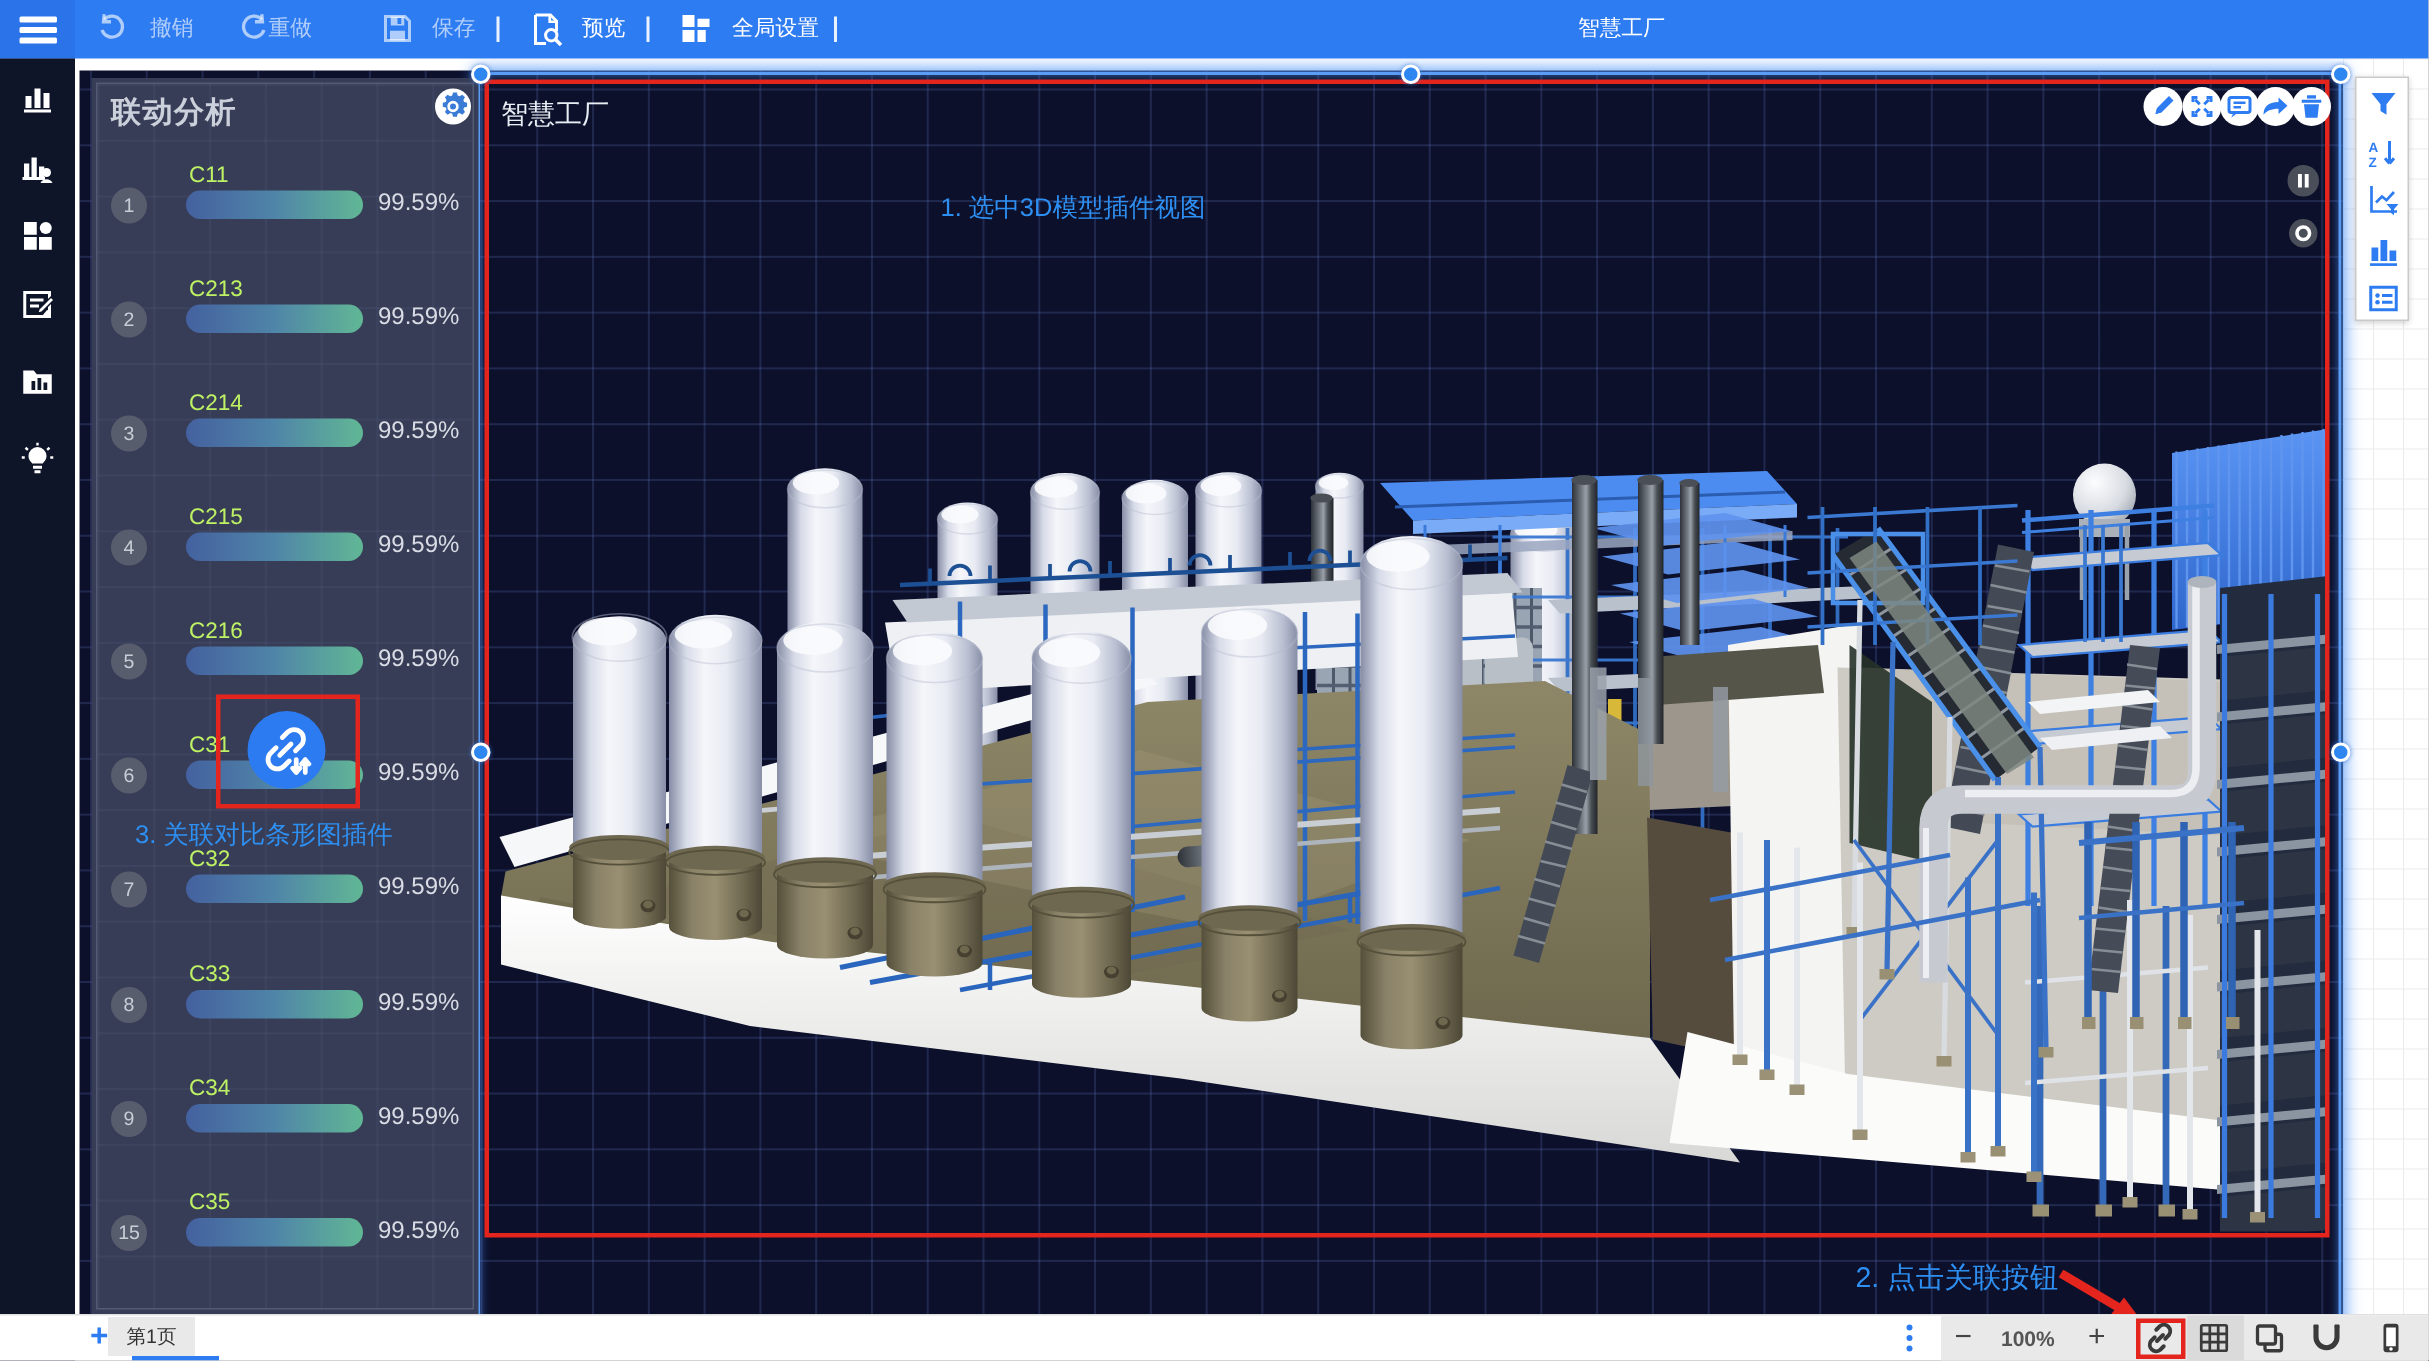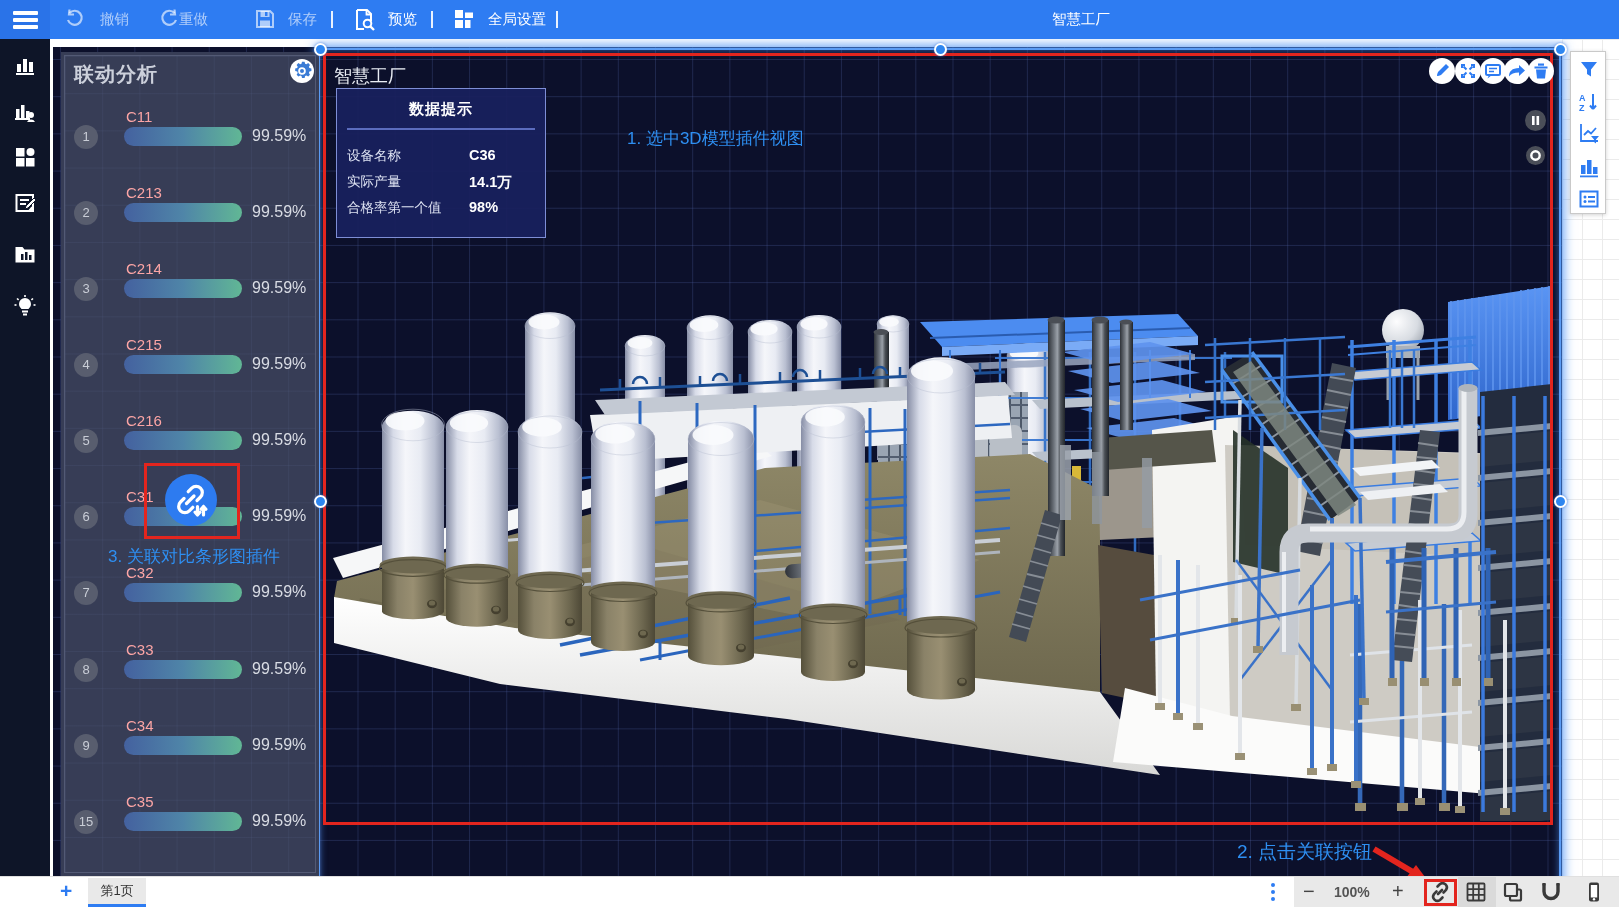--- a/index.html
+++ b/index.html
@@ -31,21 +31,21 @@
 
 
 #panel { position:absolute; left:11px; top:13px; width:258px; height:824px; background:#373d56; }
 #panel .inb { position:absolute; left:3px; top:3px; right:3px; bottom:3px; border:1px solid #535a75;
   background-image:linear-gradient(rgba(120,136,190,.09) 1px,transparent 1px),linear-gradient(90deg,rgba(120,136,190,.09) 1px,transparent 1px);
   background-size:37.2px 37.2px; }
 #panel h3 { position:absolute; left:13px; top:9px; font-size:20px; font-weight:700; color:#ccd0db; letter-spacing:1px; }
 #gear { position:absolute; left:229px; top:7px; width:24px; height:24px; background:#fff; border-radius:50%; }
 .pitem { position:absolute; left:0; width:258px; height:40px; }
 .pnum { position:absolute; left:13px; top:8px; width:24px; height:24px; border-radius:50%; background:#585d6e; color:#c9cdd6; font-size:13px; text-align:center; line-height:24px; }
-.plab { position:absolute; left:65px; top:-9px; color:#fca5a5; font-size:15px; }
+.plab { position:absolute; left:65px; top:-9px; color:#bef264; font-size:15px; }
 .pbar { position:absolute; left:63px; top:10px; width:118px; height:19px; border-radius:10px; background:linear-gradient(90deg,#44619f,#4f85a8,#61b795); }
 .pval { position:absolute; left:191px; top:10px; color:#d9dce4; font-size:16px; }
 
 
 #linkbtn { position:absolute; left:104px; top:422px; width:52px; height:52px; border-radius:50%; background:#2d7bf0; }
 #redbox1 { position:absolute; left:83px; top:411px; width:96px; height:76px; border:3px solid #e3251e; }
 
 
 #selglow { position:absolute; left:268px; top:9px; width:1243px; height:895px; border:2px solid #5b9cf5; box-shadow:0 0 10px 3px rgba(74,144,245,.85), inset 0 0 6px 1px rgba(74,144,245,.5); }
 #redbox2 { position:absolute; left:273px; top:14px; width:1230px; height:772px; border:3px solid #e3251e; }
@@ -65,21 +65,21 @@
 
 .act { position:absolute; top:19px; width:26px; height:26px; border-radius:50%; background:#fff; }
 .gbtn { position:absolute; border-radius:50%; background:rgba(80,84,92,.92); }
 
 
 #rpanel { position:absolute; left:1570px; top:51px; width:36px; height:163px; background:#fff; border:1px solid #c9c9c9; box-shadow:0 1px 4px rgba(0,0,0,.18); }
 .rpi { position:absolute; left:7px; width:22px; height:22px; }
 
 
 #botbar { position:absolute; left:0; top:876px; width:1619px; height:31px; background:#fff; border-top:1px solid #e0e0e0; }
-#tab1 { position:absolute; left:88px; top:1px; width:58px; height:26px; background:#e9e9e9; color:#333; font-size:13px; text-align:center; line-height:26px; }
+#tab1 { position:absolute; left:72px; top:1px; width:58px; height:26px; background:#e9e9e9; color:#333; font-size:13px; text-align:center; line-height:26px; }
 #tab1u { position:absolute; left:88px; top:27px; width:58px; height:2.5px; background:#2e7cf2; }
 #plus { position:absolute; left:60px; top:2px; color:#2e7cf2; font-size:21px; font-weight:bold; }
 #bgray { position:absolute; left:1294px; top:0; width:325px; height:31px; background:#e9e9e9; }
 #bgridtile { position:absolute; left:1458px; top:0; width:38px; height:31px; background:#dadada; }
 #redbox3 { position:absolute; left:1424px; top:2px; width:33px; height:27px; border:3px solid #e3251e; }
 .bic { position:absolute; top:3px; width:24px; height:24px; }
 #zoomtxt { position:absolute; left:1334px; top:7px; color:#555; font-size:14px;font-weight:bold; }
 .pm { position:absolute; top:3px; color:#444; font-size:20px; }
 </style>
 </head>
@@ -527,27 +527,20 @@
           <path d="M1233,372 L1251,361 L1356,505 L1338,516 Z" fill="#7e8780" opacity=".85"></path>
           <rect x="1060" y="445" width="11" height="75" fill="#9aa1aa" opacity=".85"></rect>
           <rect x="1092" y="452" width="10" height="72" fill="#8f969f" opacity=".8"></rect>
           <rect x="1142" y="458" width="10" height="70" fill="#959ca5" opacity=".8"></rect>
         </g>
     </svg>
 
     <div id="selglow"></div>
     <div id="redbox2"></div>
     <div id="ctitle">智慧工厂</div>
-    <div id="ctip">
-      <div class="t">数据提示</div>
-      <div class="d"></div>
-      <div class="r" style="top:58px">设备名称<b>C36</b></div>
-      <div class="r" style="top:84px">实际产量<b>14.1万</b></div>
-      <div class="r" style="top:110px">合格率第一个值<b>98%</b></div>
-    </div>
     <div class="ann" style="left:577px; top:88px;">1. 选中3D模型插件视图</div>
 
     <div id="panel">
       <div class="inb"></div>
       <h3>联动分析</h3>
       <div id="gear"><svg width="24" height="24" viewBox="0 0 24 24">
             <path fill="#3a7bd5" fill-rule="evenodd" d="M12 8.2a3.8 3.8 0 1 0 0 7.6 3.8 3.8 0 0 0 0-7.6zm0 5.8a2 2 0 1 1 0-4 2 2 0 0 1 0 4zm7.4-1.4l2-.5v-2.6l-2-.5-.5-1.3 1.1-1.8-1.8-1.8-1.8 1.1-1.3-.5-.5-2h-2.6l-.5 2-1.3.5-1.8-1.1-1.8 1.8 1.1 1.8-.5 1.3-2 .5v2.6l2 .5.5 1.3-1.1 1.8 1.8 1.8 1.8-1.1 1.3.5.5 2h2.6l.5-2 1.3-.5 1.8 1.1 1.8-1.8-1.1-1.8.5-1.3z"></path>
           </svg></div>
       <div class="pitem" style="top:65px">
           <div class="pnum">1</div>
@@ -602,21 +595,21 @@
           <div class="plab">C34</div>
           <div class="pbar"></div>
           <div class="pval">99.59%</div>
         </div>
       <div class="pitem" style="top:750px">
           <div class="pnum">15</div>
           <div class="plab">C35</div>
           <div class="pbar"></div>
           <div class="pval">99.59%</div>
         </div>
-      <div class="ann" style="left:29px; top:493px;margin-left:18px;">3. 关联对比条形图插件</div>
+      <div class="ann" style="left:29px; top:493px;">3. 关联对比条形图插件</div>
       <div id="redbox1"></div>
       <div id="linkbtn"><svg width="52" height="52" viewBox="0 0 52 52">
             <g stroke="#fff" stroke-width="3.2" fill="none" stroke-linecap="round">
               <path d="M21.5 29.5 L29 22"></path>
               <path d="M19 24.5 l-3.5 3.5 a6.2 6.2 0 0 0 8.8 8.8 l3.5-3.5"></path>
               <path d="M32 26.5 l3.5-3.5 a6.2 6.2 0 0 0-8.8-8.8 l-3.5 3.5"></path>
               <path d="M32.5 32.5 v8.5 M32.5 41 l-2.4-2.8 M32.5 41 l2.4-2.8"></path>
               <path d="M38.5 41 v-8.5 M38.5 32.5 l-2.4 2.8 M38.5 32.5 l2.4 2.8"></path>
             </g>
           </svg></div>

